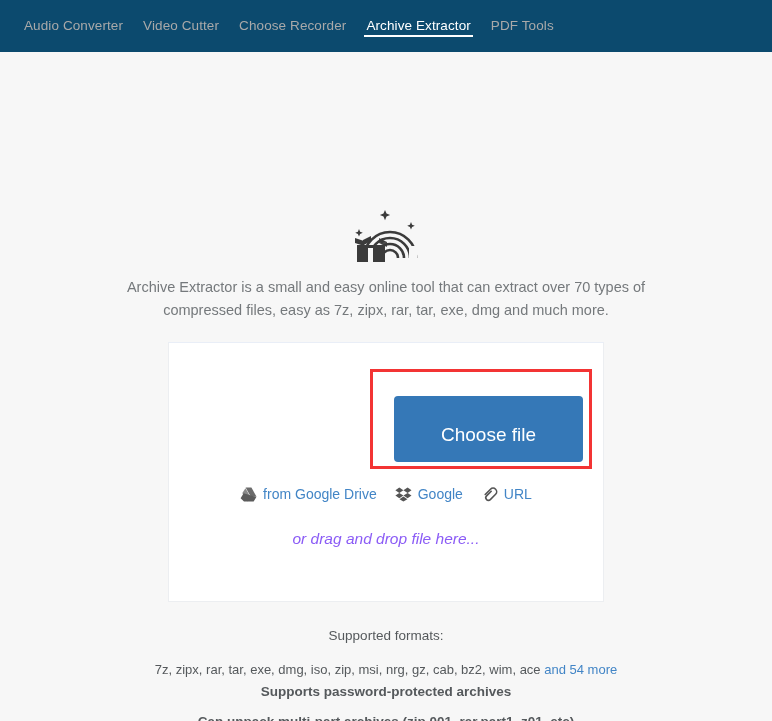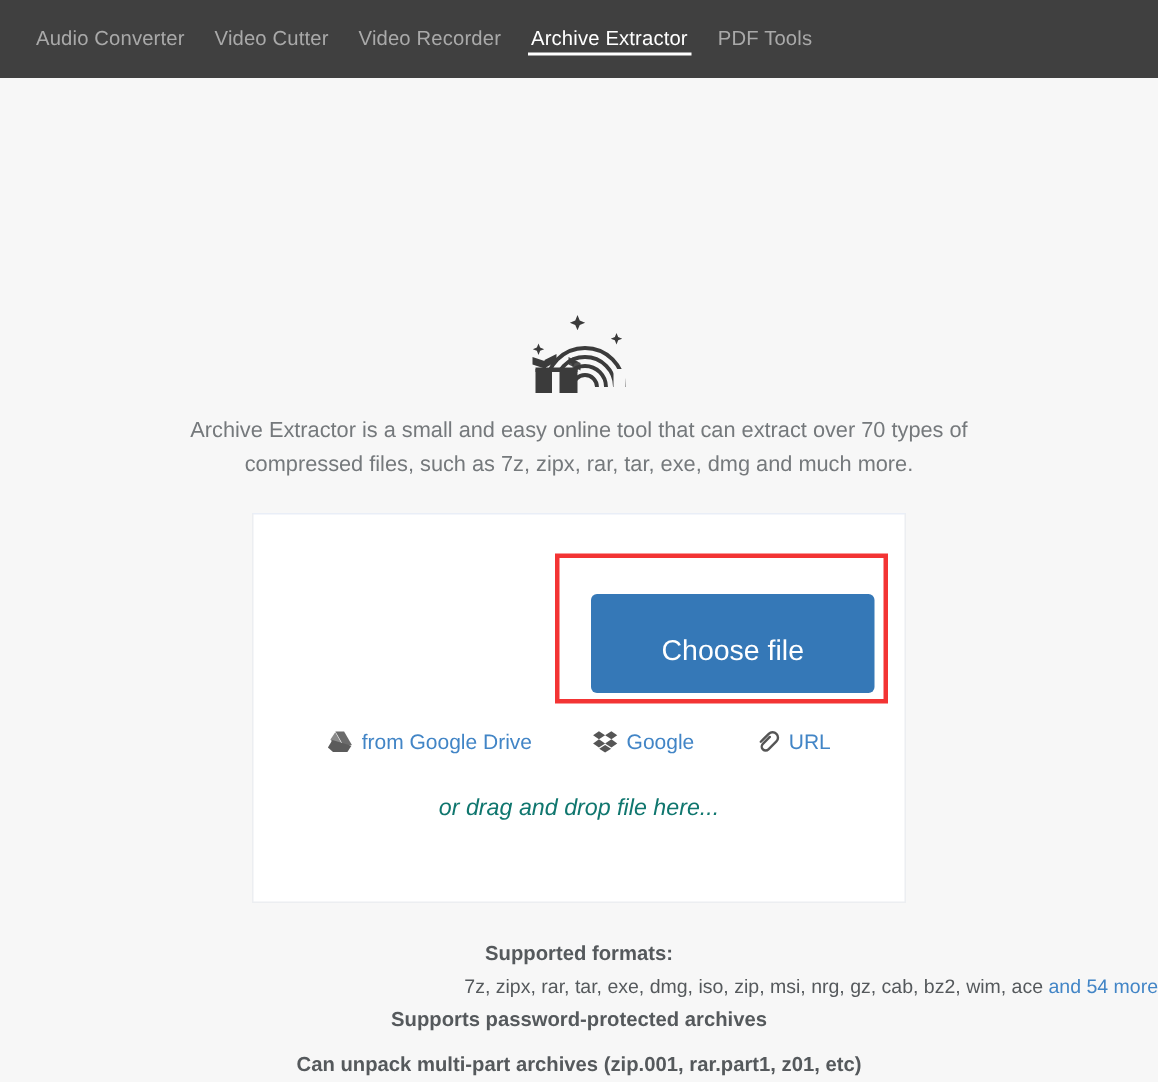--- a/index.html
+++ b/index.html
@@ -16,21 +16,21 @@
     color: #444;
     -webkit-font-smoothing: antialiased;
   }
 
   
   #topnav {
     position: absolute;
     left: 0; top: 0;
     width: 772px;
     height: 52px;
-    background: #404040;
+    background: #0c4a6e;
     display: flex;
     align-items: center;
     padding-left: 14px;
   }
 
   .nav-item {
     font-size: 13.5px;
     color: #a9a9a9;
     padding: 0 10px;
     line-height: 52px;
@@ -142,21 +142,21 @@
 
   
   #cloud-row {
     position: absolute;
     left: 168px;
     top: 486px;
     width: 436px;
     display: flex;
     justify-content: center;
     align-items: center;
-    gap: 40px;
+    gap: 18px;
     z-index: 4;
   }
 
   .cloud-link {
     display: flex;
     align-items: center;
     gap: 6px;
     font-size: 14px;
     color: #4285c6;
     text-decoration: none;
@@ -167,47 +167,46 @@
 
   
   #dragdrop {
     position: absolute;
     left: 168px;
     top: 530px;
     width: 436px;
     text-align: center;
     font-size: 15.5px;
     font-style: italic;
-    color: #0f766e;
+    color: #8b5cf6;
   }
 
   
   #footer {
     position: absolute;
     left: 0;
     top: 602px;
     width: 772px;
     height: 119px;
     background: #f7f7f7;
     text-align: center;
     padding-top: 23px;
   }
 
   #formats-heading {
     font-size: 13.5px;
-    font-weight: bold;
+    font-weight: normal;
     color: #55595c;
     line-height: 21px;
   }
   #formats-list {
     font-size: 13px;
     color: #55595c;
     line-height: 23px;
-    margin-top: 0;
-    text-align: right;
+    margin-top: 12px;
   }
   #more-link {
     color: #4285c6;
     text-decoration: none;
     cursor: pointer;
   }
 
   #password-line {
     font-size: 13.5px;
     font-weight: bold;
@@ -222,21 +221,21 @@
     line-height: 21px;
     margin-top: 9px;
   }
 </style>
 </head>
 <body>
 
 <div id="topnav">
   <div class="nav-item">Audio Converter</div>
   <div class="nav-item">Video Cutter</div>
-  <div class="nav-item">Video Recorder</div>
+  <div class="nav-item">Choose Recorder</div>
   <div class="nav-item active">Archive Extractor</div>
   <div class="nav-item">PDF Tools</div>
 </div>
 
 <div id="hero">
 
   <div id="logo-wrap">
     <svg width="74" height="62" viewBox="0 0 74 62">
       <g fill="none" stroke="#3b3b3b" stroke-width="2.6">
         <path d="M15 56 A26 26 0 0 1 67 56"></path>
@@ -259,21 +258,21 @@
       </g>
       <rect x="8" y="44" width="28" height="16" fill="#3b3b3b"></rect>
       <rect x="19" y="44" width="5" height="16" fill="#f7f7f7"></rect>
       <rect x="8" y="43" width="28" height="3" fill="#3b3b3b"></rect>
       <rect x="60" y="44" width="8" height="16" fill="#f7f7f7"></rect>
     </svg>
   </div>
 
   <div id="intro-text">
     <span>Archive Extractor is a small and easy online tool that can extract over 70 types of</span><br>
-    <span>compressed files, such as 7z, zipx, rar, tar, exe, dmg and much more.</span>
+    <span>compressed files, easy as 7z, zipx, rar, tar, exe, dmg and much more.</span>
   </div>
 
 </div>
 
 <div id="upload-panel"></div>
 
 <div id="choose-highlight"></div>
 
 <button id="choose-file-button">
   <span class="cf-main">Choose file</span>

